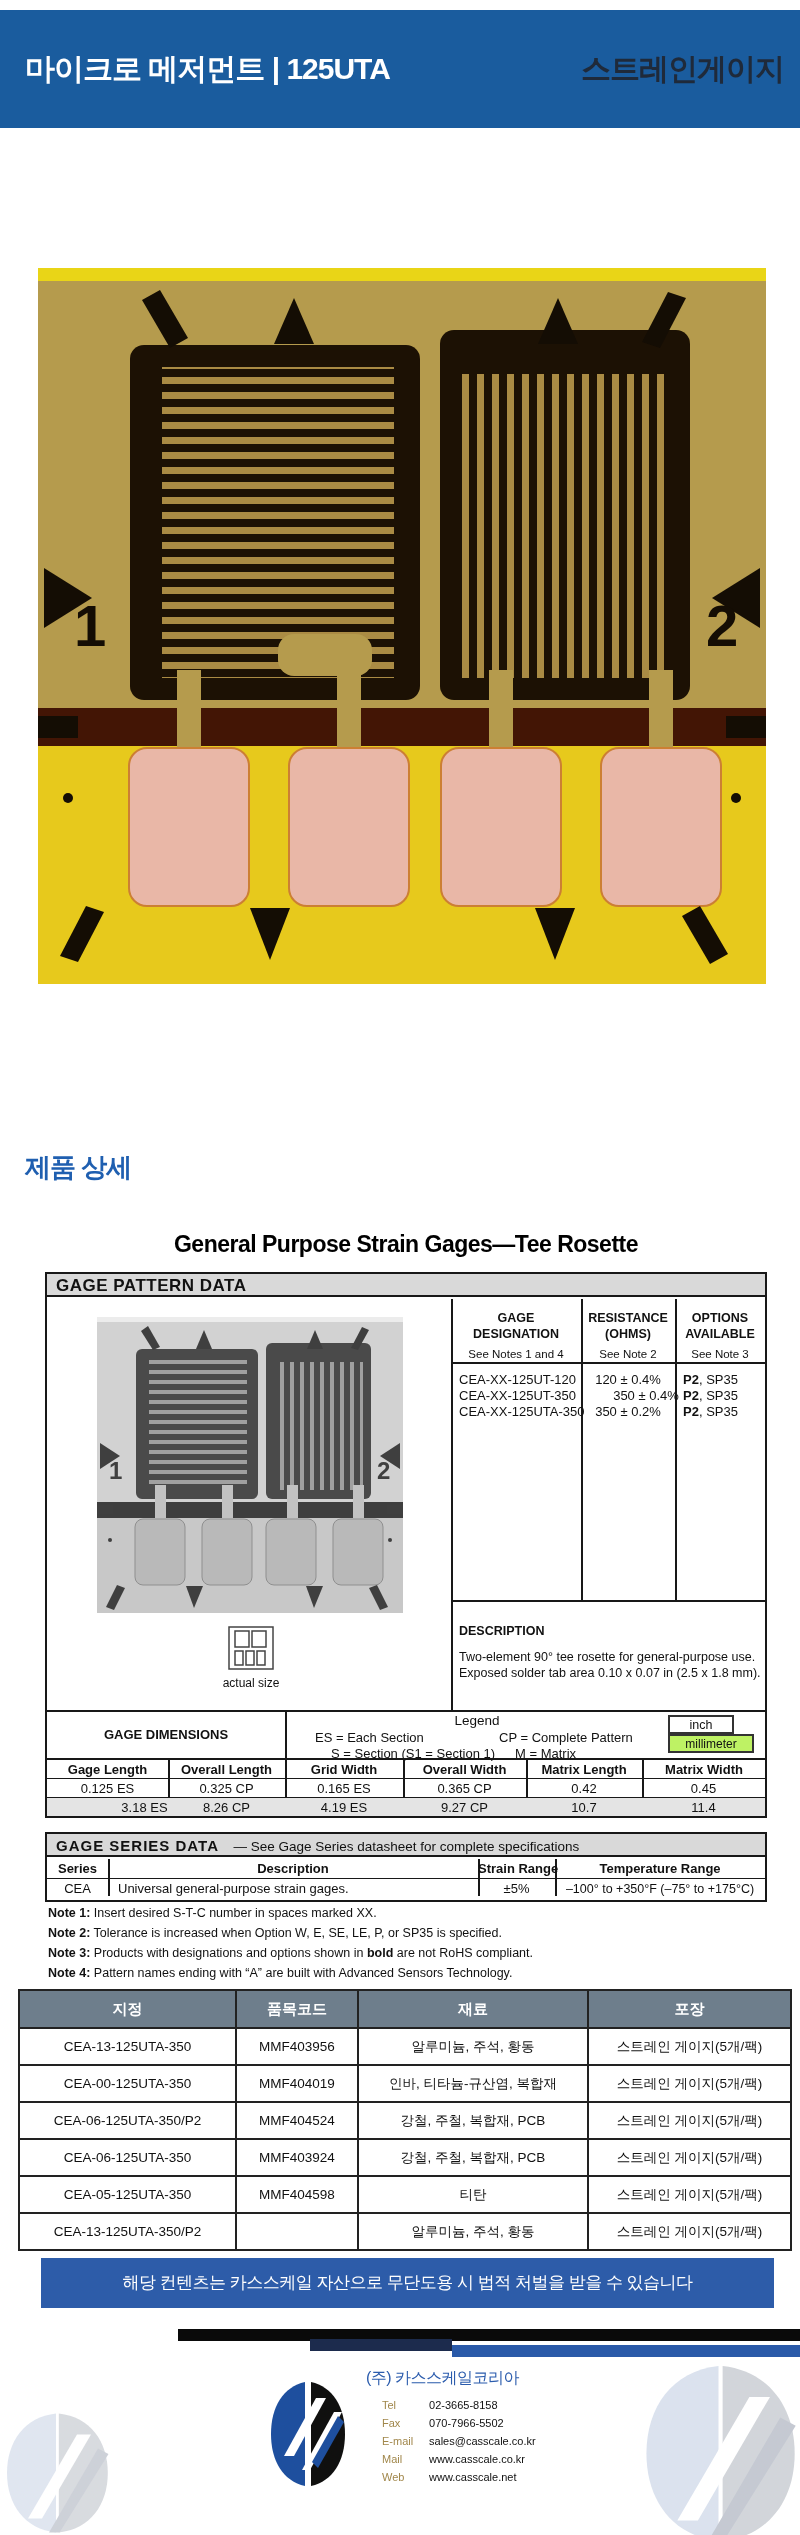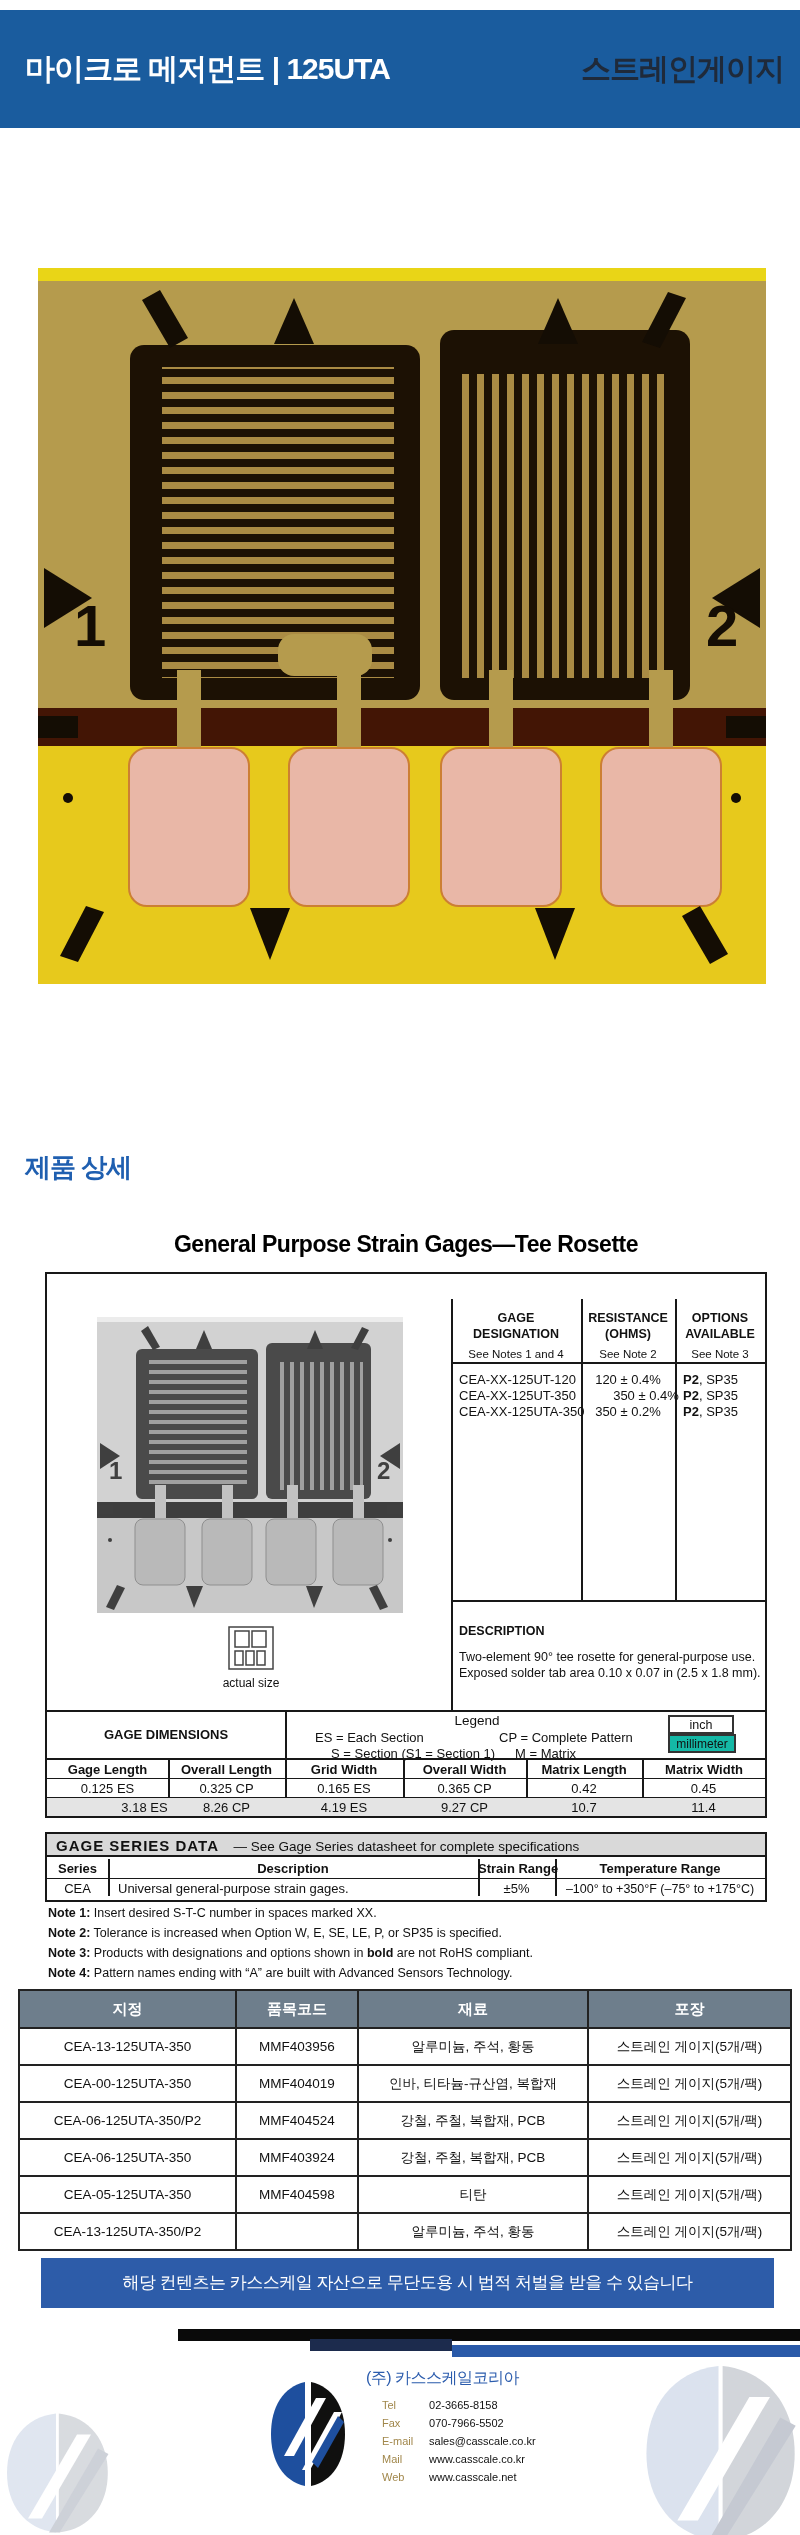--- a/index.html
+++ b/index.html
@@ -128,20 +128,21 @@
       <text x="36" y="378" font-size="58" font-weight="bold" fill="#140d04">1</text>
       <text x="668" y="378" font-size="58" font-weight="bold" fill="#140d04">2</text>
     </svg>
   </div>
 
   <div class="product-detail">제품 상세</div>
 
   <div class="doc-title">General Purpose Strain Gages—Tee Rosette</div>
 
   <div class="pattern-box">
+    <div class="pd-band">GAGE PATTERN DATA</div>
 
     <div class="abs" style="left:50px;top:43px;width:306px;height:296px;">
       <svg width="306" height="296" viewBox="0 0 306 296">
         <defs>
           <pattern id="ghstr" width="6" height="10" patternUnits="userSpaceOnUse">
             <rect width="6" height="10" fill="#4a4a4a"></rect>
               <rect y="3" width="6" height="4" fill="#a0a0a0"></rect>
           </pattern>
           <pattern id="gvstr" width="10" height="6" patternUnits="userSpaceOnUse">
             <rect width="10" height="6" fill="#4a4a4a"></rect>
@@ -242,21 +243,21 @@
 
   <div class="dims-box">
     <div class="vline" style="left:238px;top:0;height:46px;"></div>
     <div class="abs c" style="left:0;top:15px;width:238px;font-size:13px;font-weight:bold;">GAGE DIMENSIONS</div>
     <div class="abs c" style="left:250px;top:1px;width:360px;font-size:13.5px;font-weight:normal;">Legend</div>
     <div class="legend-txt" style="left:268px;top:18px;">ES = Each Section</div>
     <div class="legend-txt" style="left:284px;top:34px;">S = Section (S1 = Section 1)</div>
     <div class="legend-txt" style="left:452px;top:18px;">CP = Complete Pattern</div>
     <div class="legend-txt" style="left:468px;top:34px;">M = Matrix</div>
     <div class="unit-cell" style="left:621px;top:3px;width:66px;height:19px;background:#fff;font-size:12.5px;line-height:16px;">inch</div>
-    <div class="unit-cell" style="left:621px;top:22px;width:68px;height:19px;background:#14b8a6;font-size:12px;line-height:16px;">millimeter</div>
+    <div class="unit-cell" style="left:621px;top:22px;width:86px;height:19px;background:#bef264;font-size:12px;line-height:16px;">millimeter</div>
     <div class="hline" style="left:0;top:46px;width:718px;"></div>
 
     <div class="vline" style="left:121px;top:48px;height:56px;"></div>
     <div class="vline" style="left:238px;top:48px;height:56px;"></div>
     <div class="vline" style="left:356px;top:48px;height:56px;"></div>
     <div class="vline" style="left:479px;top:48px;height:56px;"></div>
     <div class="vline" style="left:595px;top:48px;height:56px;"></div>
 
     <div class="dim-cell" style="left:0;top:50px;width:121px;font-weight:bold;">Gage Length</div>
     <div class="dim-cell" style="left:121px;top:50px;width:117px;font-weight:bold;">Overall Length</div>

